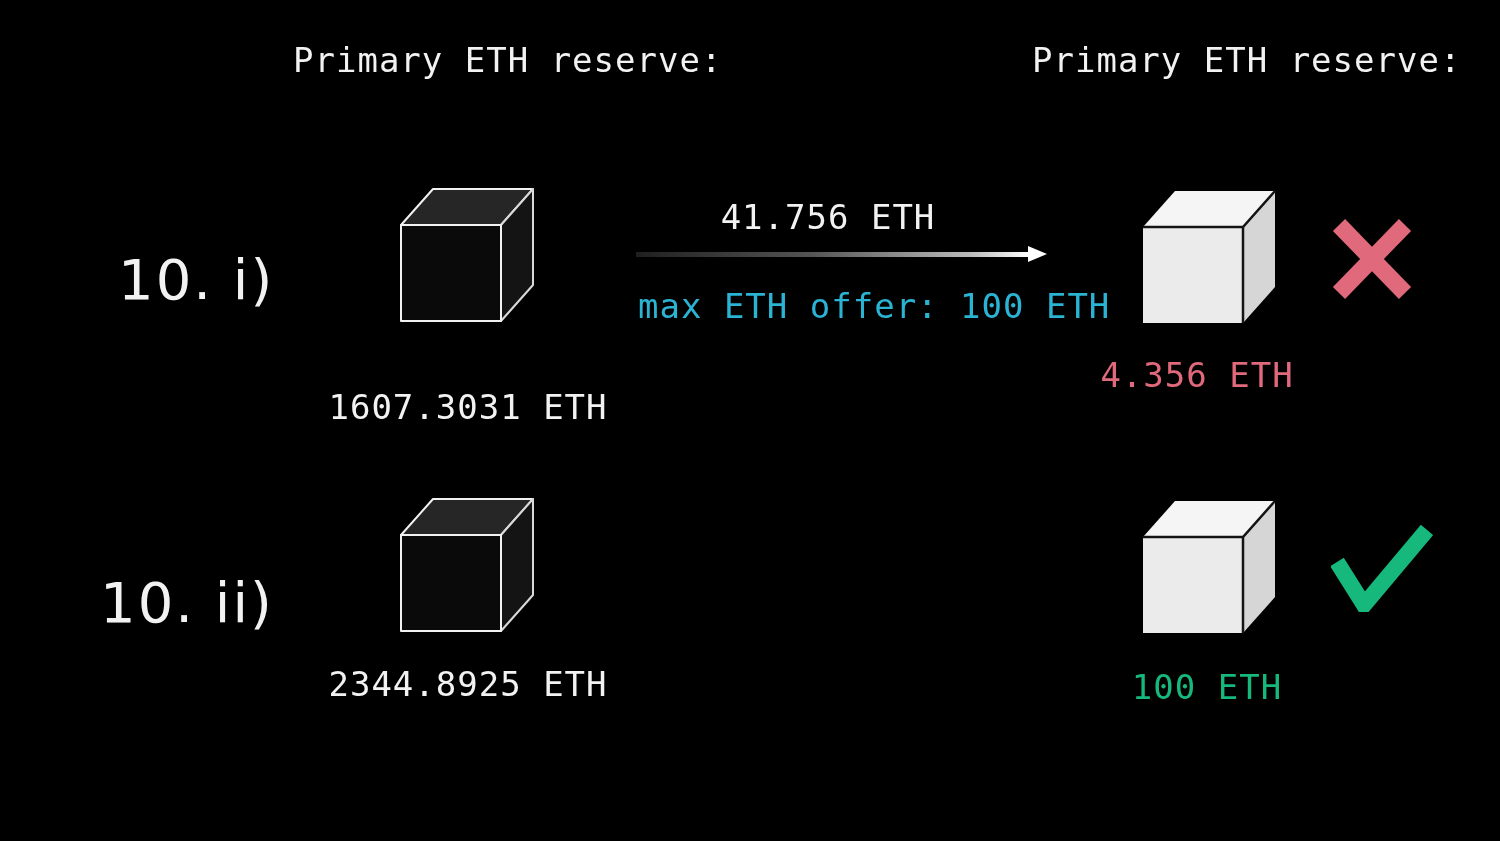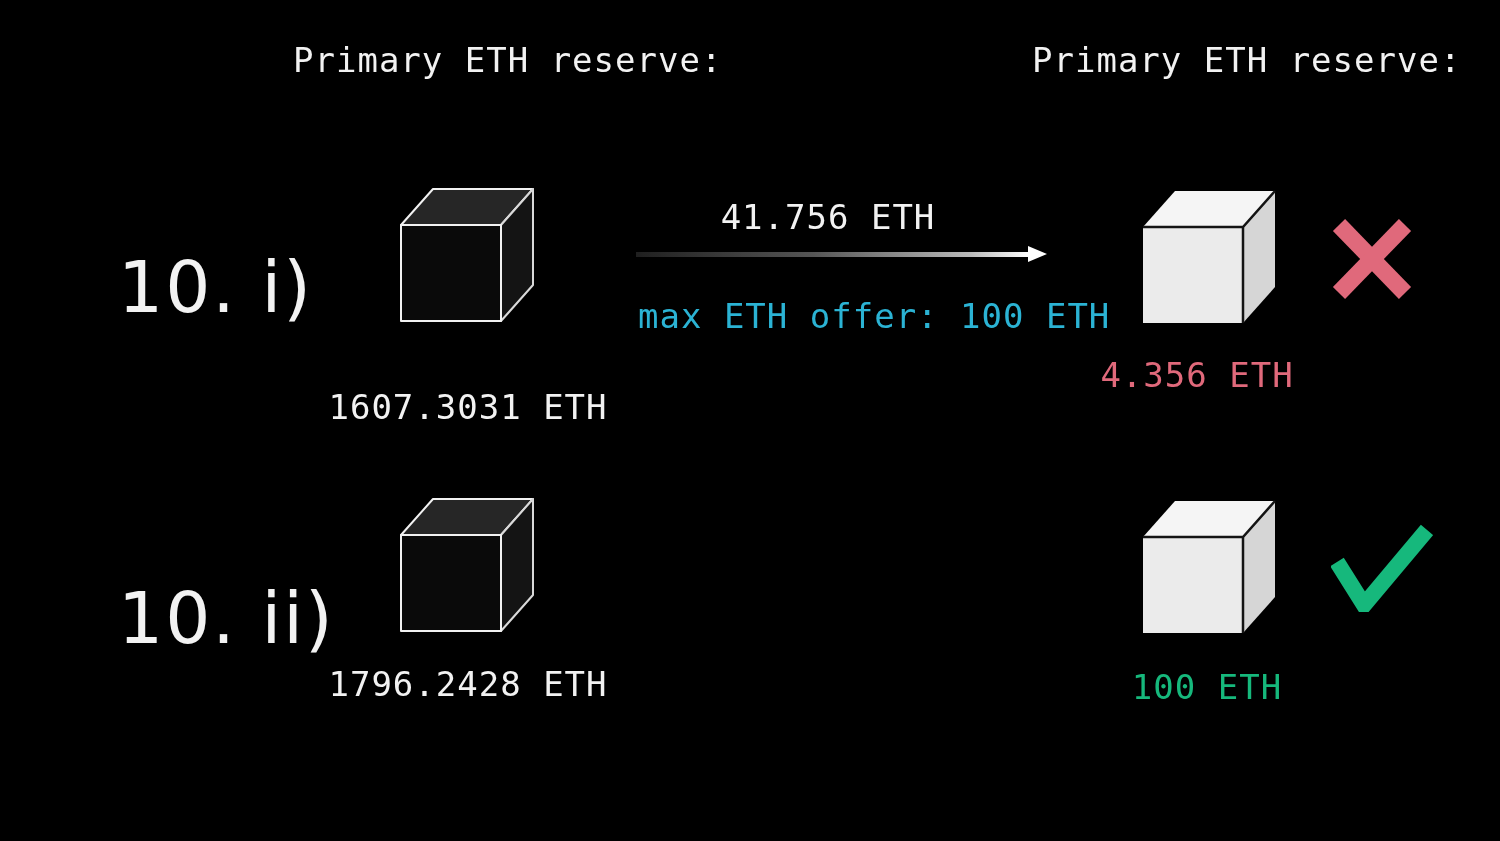--- a/index.html
+++ b/index.html
@@ -24,21 +24,21 @@
   }
   .abs { position: absolute; }
   .center { text-align: center; }
   .header {
     top: 40px;
     width: 346px;
   }
   .row-label {
     font-family: "DejaVu Sans", "Liberation Sans", sans-serif;
     color: var(--text-white, #f2f2f2);
-    font-size: 71px;
+    font-size: 56px;
     line-height: 1;
     letter-spacing: 2px;
     white-space: nowrap;
   }
   .value { width: 300px; }
   .note-cyan { color: var(--accent-cyan, #2bb3d4); width: 400px; }
   .value-red { color: var(--negative-red, #e0697b); }
   .value-green { color: var(--positive-green, #16b87c); }
   .arrow-line {
     left: 636px;
@@ -72,46 +72,46 @@
     <svg class="abs" style="left:398px; top:184px;" width="138" height="140" viewBox="0 0 138 140">
       <polygon points="3,41 35,5 135,5 103,41" fill="#262626" stroke="#f2f2f2" stroke-width="2" stroke-linejoin="round"></polygon>
       <polygon points="103,41 135,5 135,101 103,137" fill="#141414" stroke="#d9d9d9" stroke-width="2" stroke-linejoin="round"></polygon>
       <polygon points="3,41 103,41 103,137 3,137" fill="#0a0a0a" stroke="#f2f2f2" stroke-width="2" stroke-linejoin="round"></polygon>
     </svg>
     <div class="abs mono center value" style="left:318px; top:355px;margin-top:32px;">1607.3031 ETH</div>
 
     <div class="abs mono center value" style="left:678px; top:197px;">41.756 ETH</div>
     <div class="abs arrow-line"></div>
     <div class="abs arrow-head"></div>
-    <div class="abs mono center note-cyan" style="left:638px; top:296px;">max ETH offer: 100 ETH</div>
+    <div class="abs mono center note-cyan" style="left:638px; top:286px;">max ETH offer: 100 ETH</div>
 
     <svg class="abs" style="left:1140px; top:186px;" width="138" height="140" viewBox="0 0 138 140">
       <polygon points="3,41 35,5 135,5 103,41" fill="#f5f5f5"></polygon>
       <polygon points="103,41 135,5 135,101 103,137" fill="#d6d6d6"></polygon>
       <polygon points="3,41 103,41 103,137 3,137" fill="#ebebeb"></polygon>
       <path d="M3,41 L103,41 L135,5 M103,41 L103,137" fill="none" stroke="#141414" stroke-width="2.5"></path>
     </svg>
     <div class="abs mono center value value-red" style="left:1047px; top:355px;">4.356 ETH</div>
 
     <svg class="abs" style="left:1330px; top:215px;" width="84" height="88" viewBox="0 0 84 88">
       <line x1="9" y1="10" x2="75" y2="78" stroke="var(--negative-red, #e0697b)" stroke-width="17"></line>
       <line x1="75" y1="10" x2="9" y2="78" stroke="var(--negative-red, #e0697b)" stroke-width="17"></line>
     </svg>
   </div>
 
   <div>
 
-    <div class="abs row-label" style="left:118px; top:575px;margin-top:8px;">10. ii)</div>
+    <div class="abs row-label" style="left:100px; top:575px;">10. ii)</div>
 
     <svg class="abs" style="left:398px; top:494px;" width="138" height="140" viewBox="0 0 138 140">
       <polygon points="3,41 35,5 135,5 103,41" fill="#262626" stroke="#f2f2f2" stroke-width="2" stroke-linejoin="round"></polygon>
       <polygon points="103,41 135,5 135,101 103,137" fill="#141414" stroke="#d9d9d9" stroke-width="2" stroke-linejoin="round"></polygon>
       <polygon points="3,41 103,41 103,137 3,137" fill="#0a0a0a" stroke="#f2f2f2" stroke-width="2" stroke-linejoin="round"></polygon>
     </svg>
-    <div class="abs mono center value" style="left:318px; top:664px;">1796.2428 ETH</div>
+    <div class="abs mono center value" style="left:318px; top:664px;">2344.8925 ETH</div>
 
     <svg class="abs" style="left:1140px; top:496px;" width="138" height="140" viewBox="0 0 138 140">
       <polygon points="3,41 35,5 135,5 103,41" fill="#f5f5f5"></polygon>
       <polygon points="103,41 135,5 135,101 103,137" fill="#d6d6d6"></polygon>
       <polygon points="3,41 103,41 103,137 3,137" fill="#ebebeb"></polygon>
       <path d="M3,41 L103,41 L135,5 M103,41 L103,137" fill="none" stroke="#141414" stroke-width="2.5"></path>
     </svg>
     <div class="abs mono center value value-green" style="left:1057px; top:667px;">100 ETH</div>
 
     <svg class="abs" style="left:1331px; top:522px;" width="102" height="90" viewBox="0 0 102 90">

